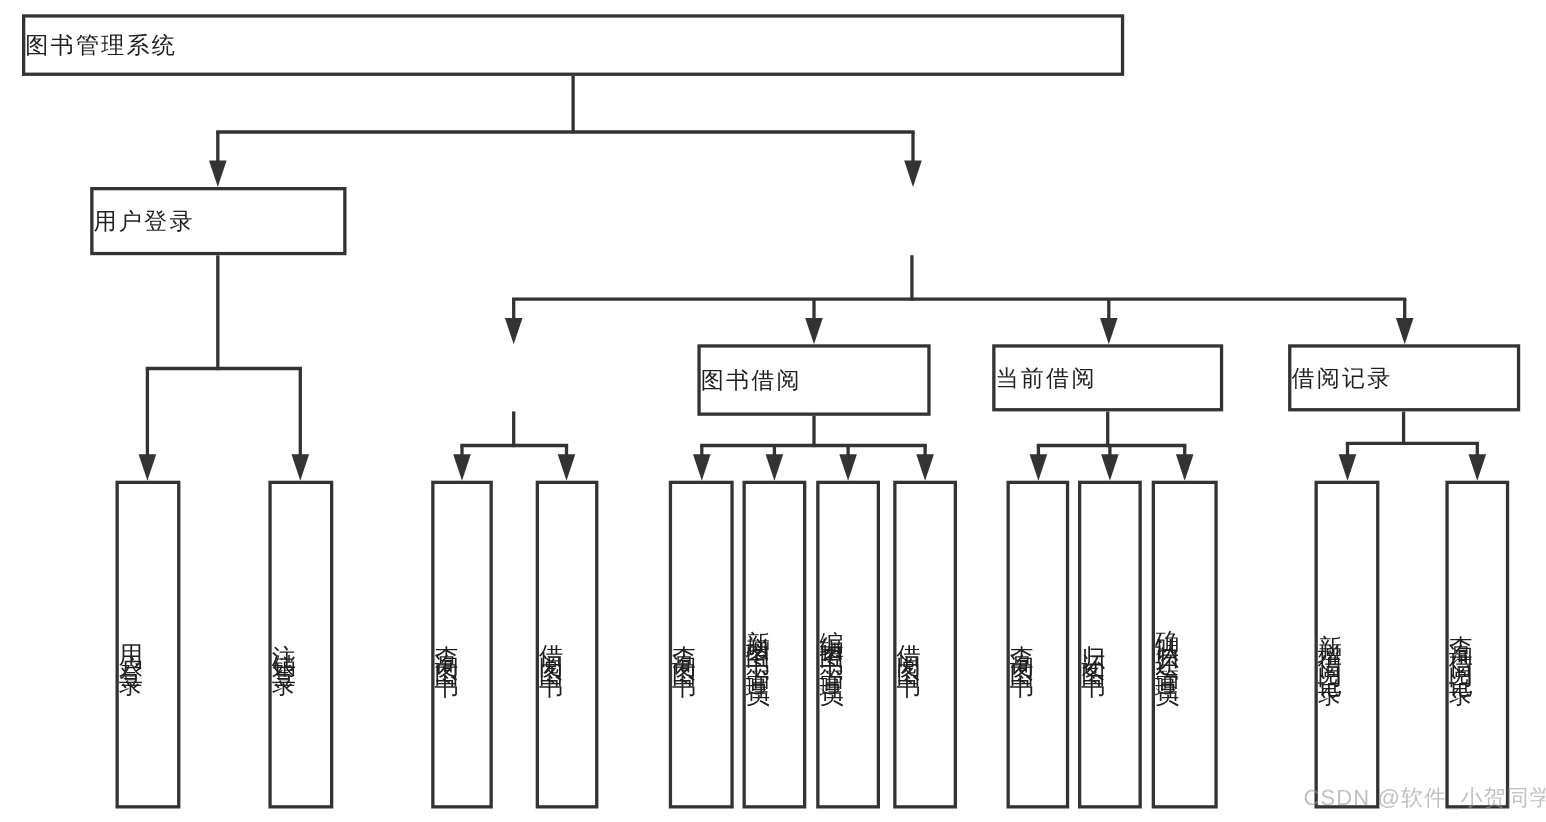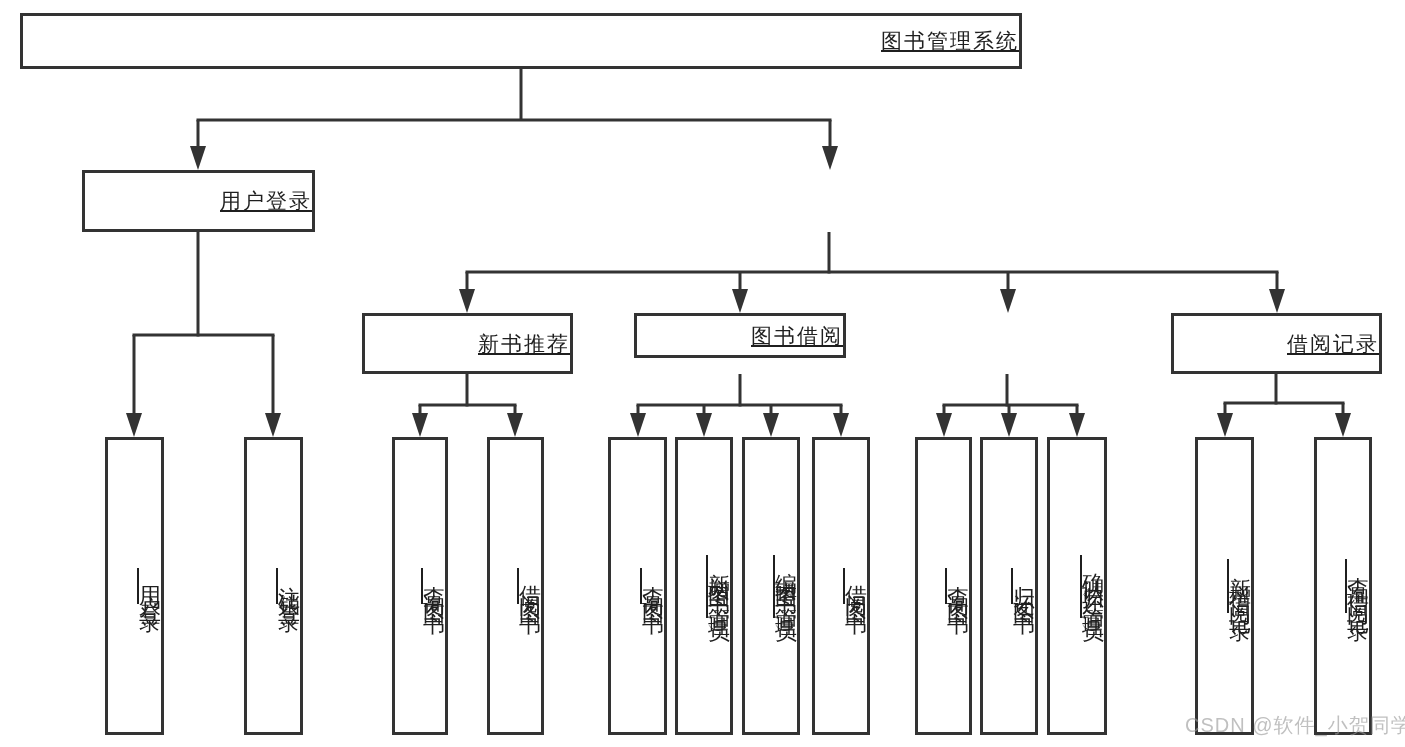--- a/index.html
+++ b/index.html
@@ -22,23 +22,22 @@
   }
   svg.connectors line { stroke: var(--line, #333333); stroke-width: 3; }
   svg.connectors polygon { fill: var(--line, #333333); }
 
   .node {
     position: absolute;
     border: 3px solid var(--border, #333333);
     background: #ffffff;
     display: flex;
     align-items: center;
-    justify-content: flex-end;
+    justify-content: flex-start;
     color: var(--text, #1f1f1f);
-    text-decoration: underline;
   }
 
   .hnode { font-size: 21px; letter-spacing: 2px; white-space: nowrap; }
 
   .vnode span {
     writing-mode: vertical-rl;
     text-orientation: mixed;
     font-size: 22px;
     line-height: 1;
     letter-spacing: 9px;
@@ -140,25 +139,25 @@
   </svg>
 
   <div class="node hnode" style="left:20px;top:13px;width:1002px;height:56px">
     <span>图书管理系统</span>
   </div>
 
   <div class="node hnode" style="left:82px;top:170px;width:233px;height:62px">
     <span>用户登录</span>
   </div>
 
-  <div class="node hnode" style="left:362px;top:313px;width:211px;height:61px">
-    <span>新书推荐</span>
-  </div>
-  <div class="node hnode" style="left:634px;top:313px;width:212px;height:45px">
+  <div class="node hnode" style="left:634px;top:313px;width:212px;height:65px">
     <span>图书借阅</span>
+  </div>
+  <div class="node hnode" style="left:902px;top:313px;width:210px;height:61px">
+    <span>当前借阅</span>
   </div>
   <div class="node hnode" style="left:1171px;top:313px;width:211px;height:61px">
     <span>借阅记录</span>
   </div>
 
   <div class="node vnode" style="left:105px;top:437px;width:59px;height:298px">
     <span>用户登录</span>
   </div>
   <div class="node vnode" style="left:244px;top:437px;width:59px;height:298px">
     <span>注销登录</span>

